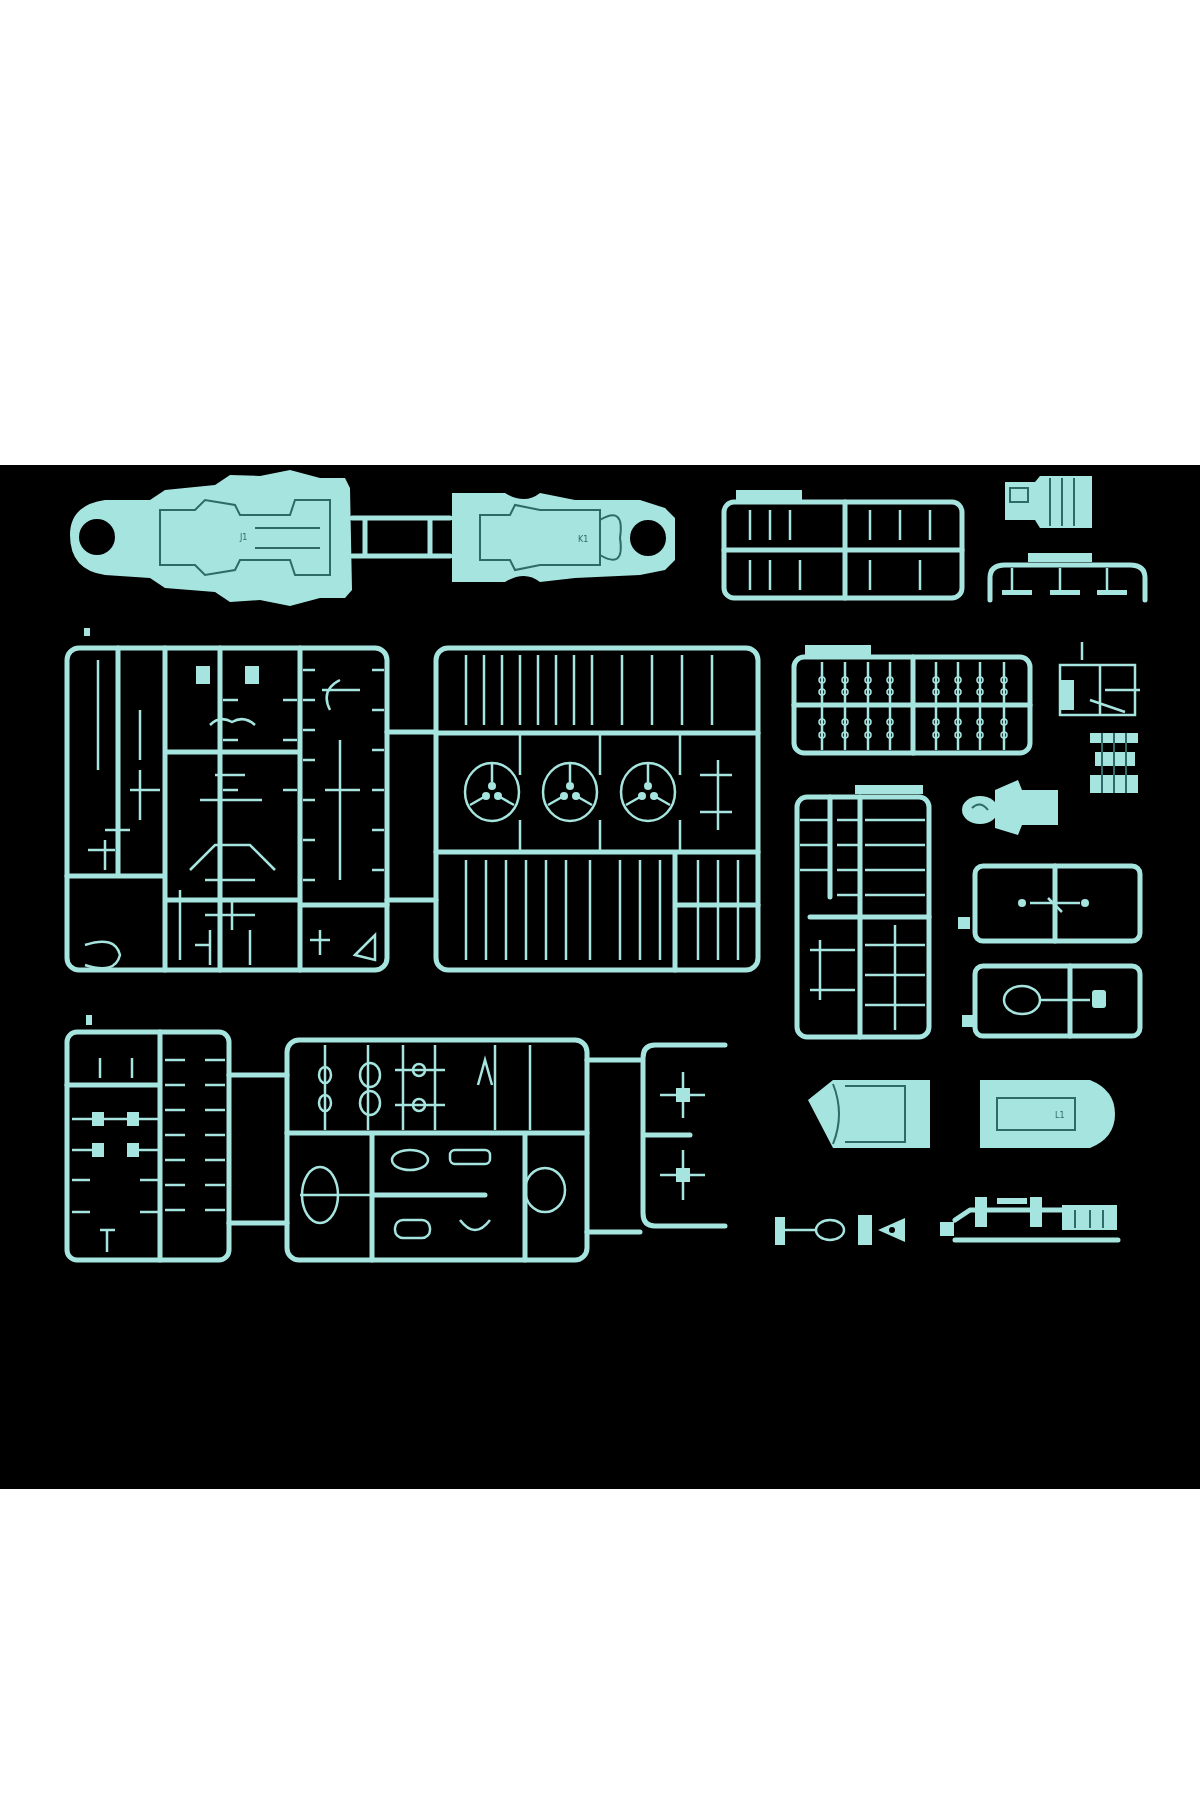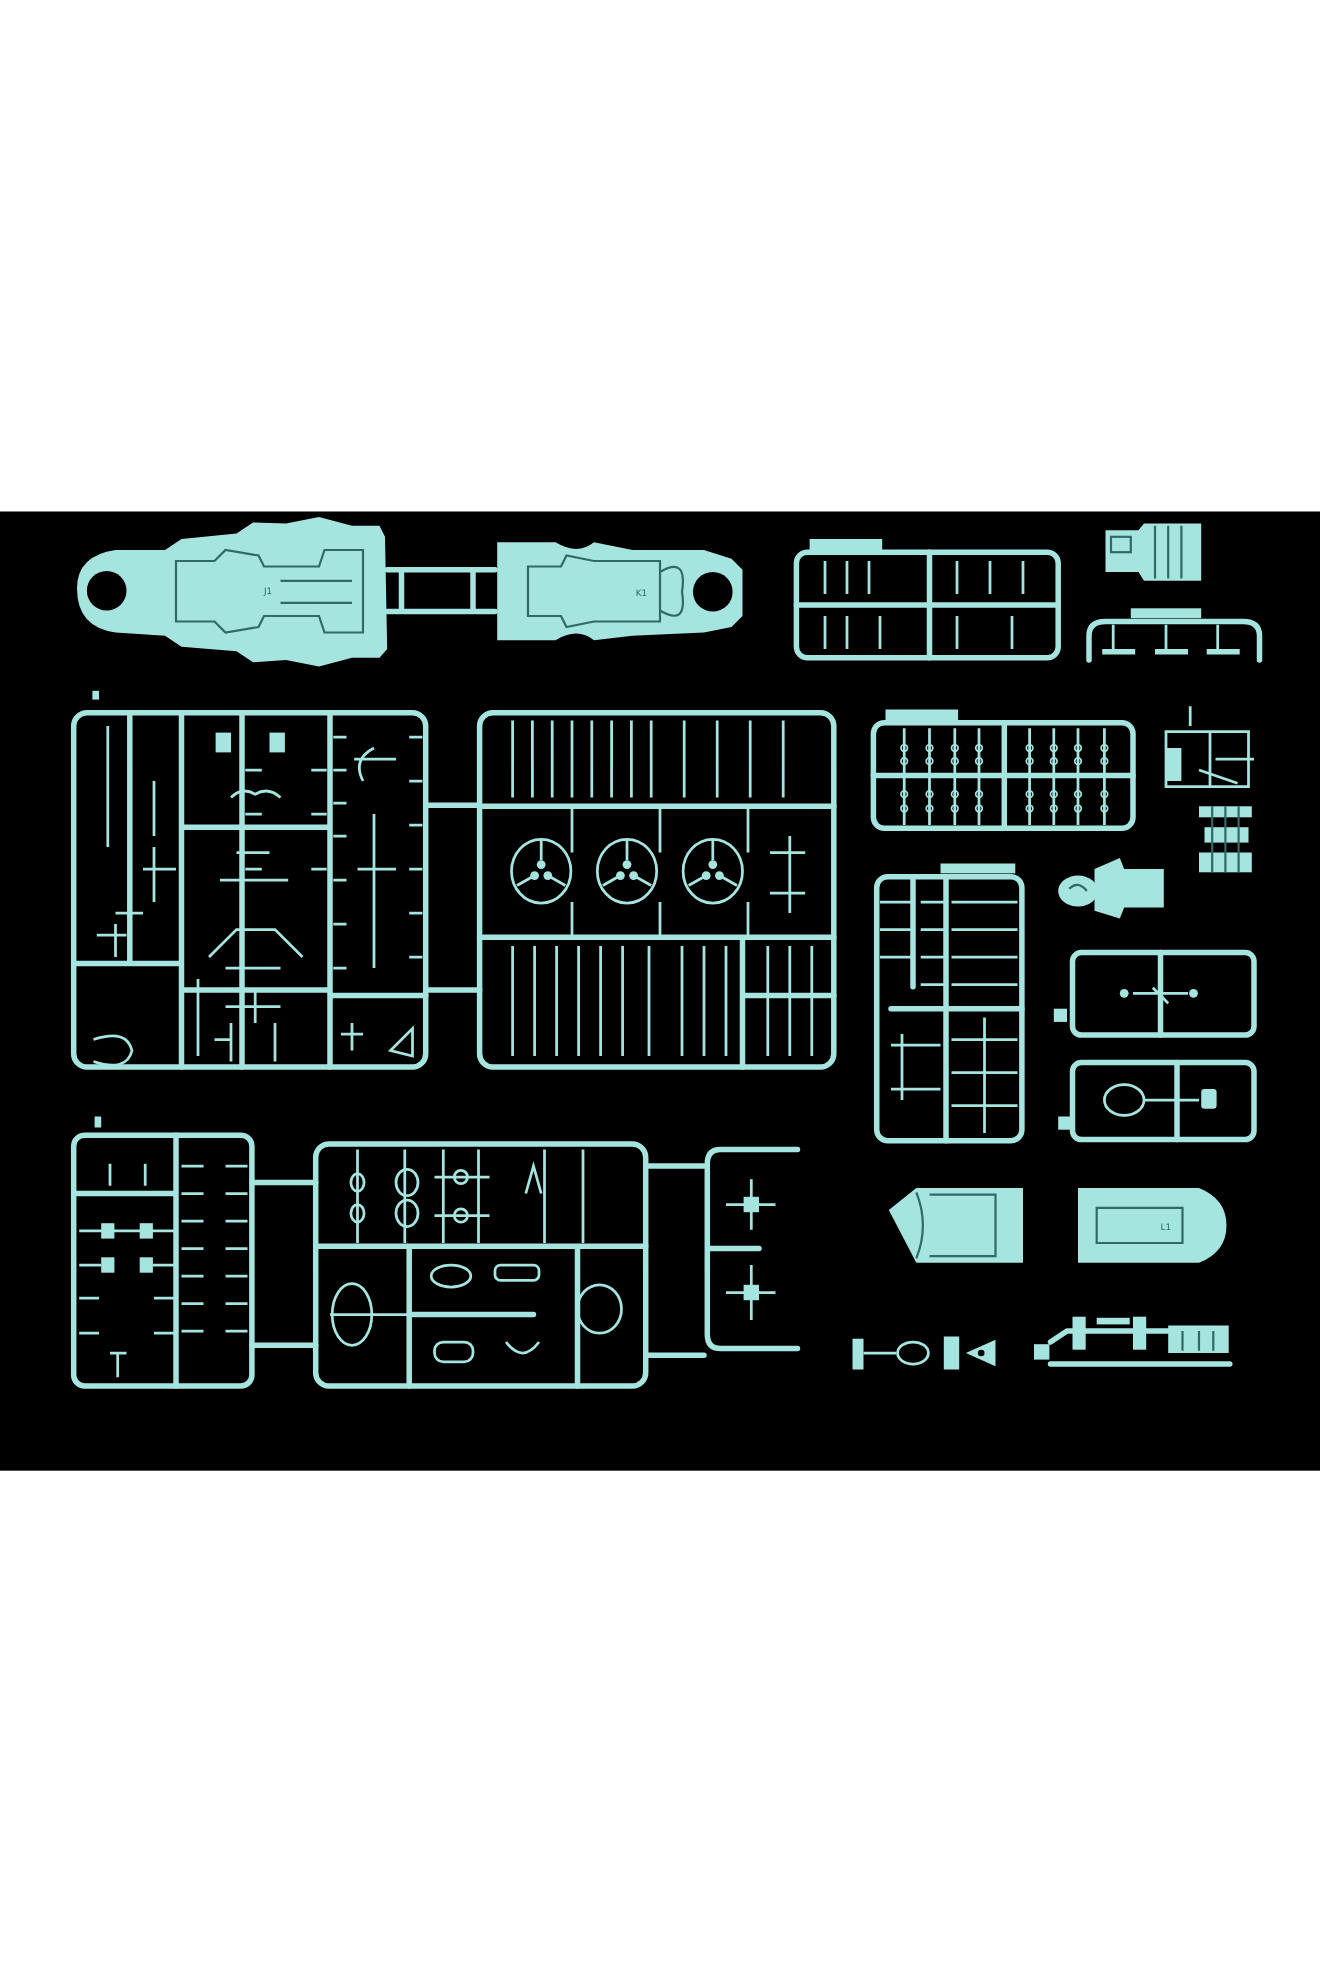--- a/index.html
+++ b/index.html
@@ -1,17 +1,17 @@
 <!DOCTYPE html>
 <html><head>
 <meta charset="utf-8">
 <style>
   html, body { margin: 0; padding: 0; background: #ffffff; }
   body { width: 1200px; height: 1800px; position: relative; overflow: hidden; font-family: "DejaVu Sans", sans-serif; }
-  #stage { position: absolute; left: 0; top: 465px; width: 1200px; height: 872px; background: #000000; text-decoration: underline; }
+  #stage { position: absolute; left: 0; top: 465px; width: 1200px; height: 1024px; background: #000000; text-decoration: underline; }
   #stage svg { position: absolute; left: 0; top: 0; }
   .sprue { fill: none; stroke: #a6e4df; stroke-width: 5; stroke-linejoin: round; stroke-linecap: round; }
   .thin { fill: none; stroke: #a6e4df; stroke-width: 2.5; }
   .part { fill: #a6e4df; stroke: none; }
   .partline { fill: none; stroke: #2f6a66; stroke-width: 2; }
   .tag { fill: #a6e4df; }
   .dark { fill: #000; }
 </style>
 </head>
 <body>

